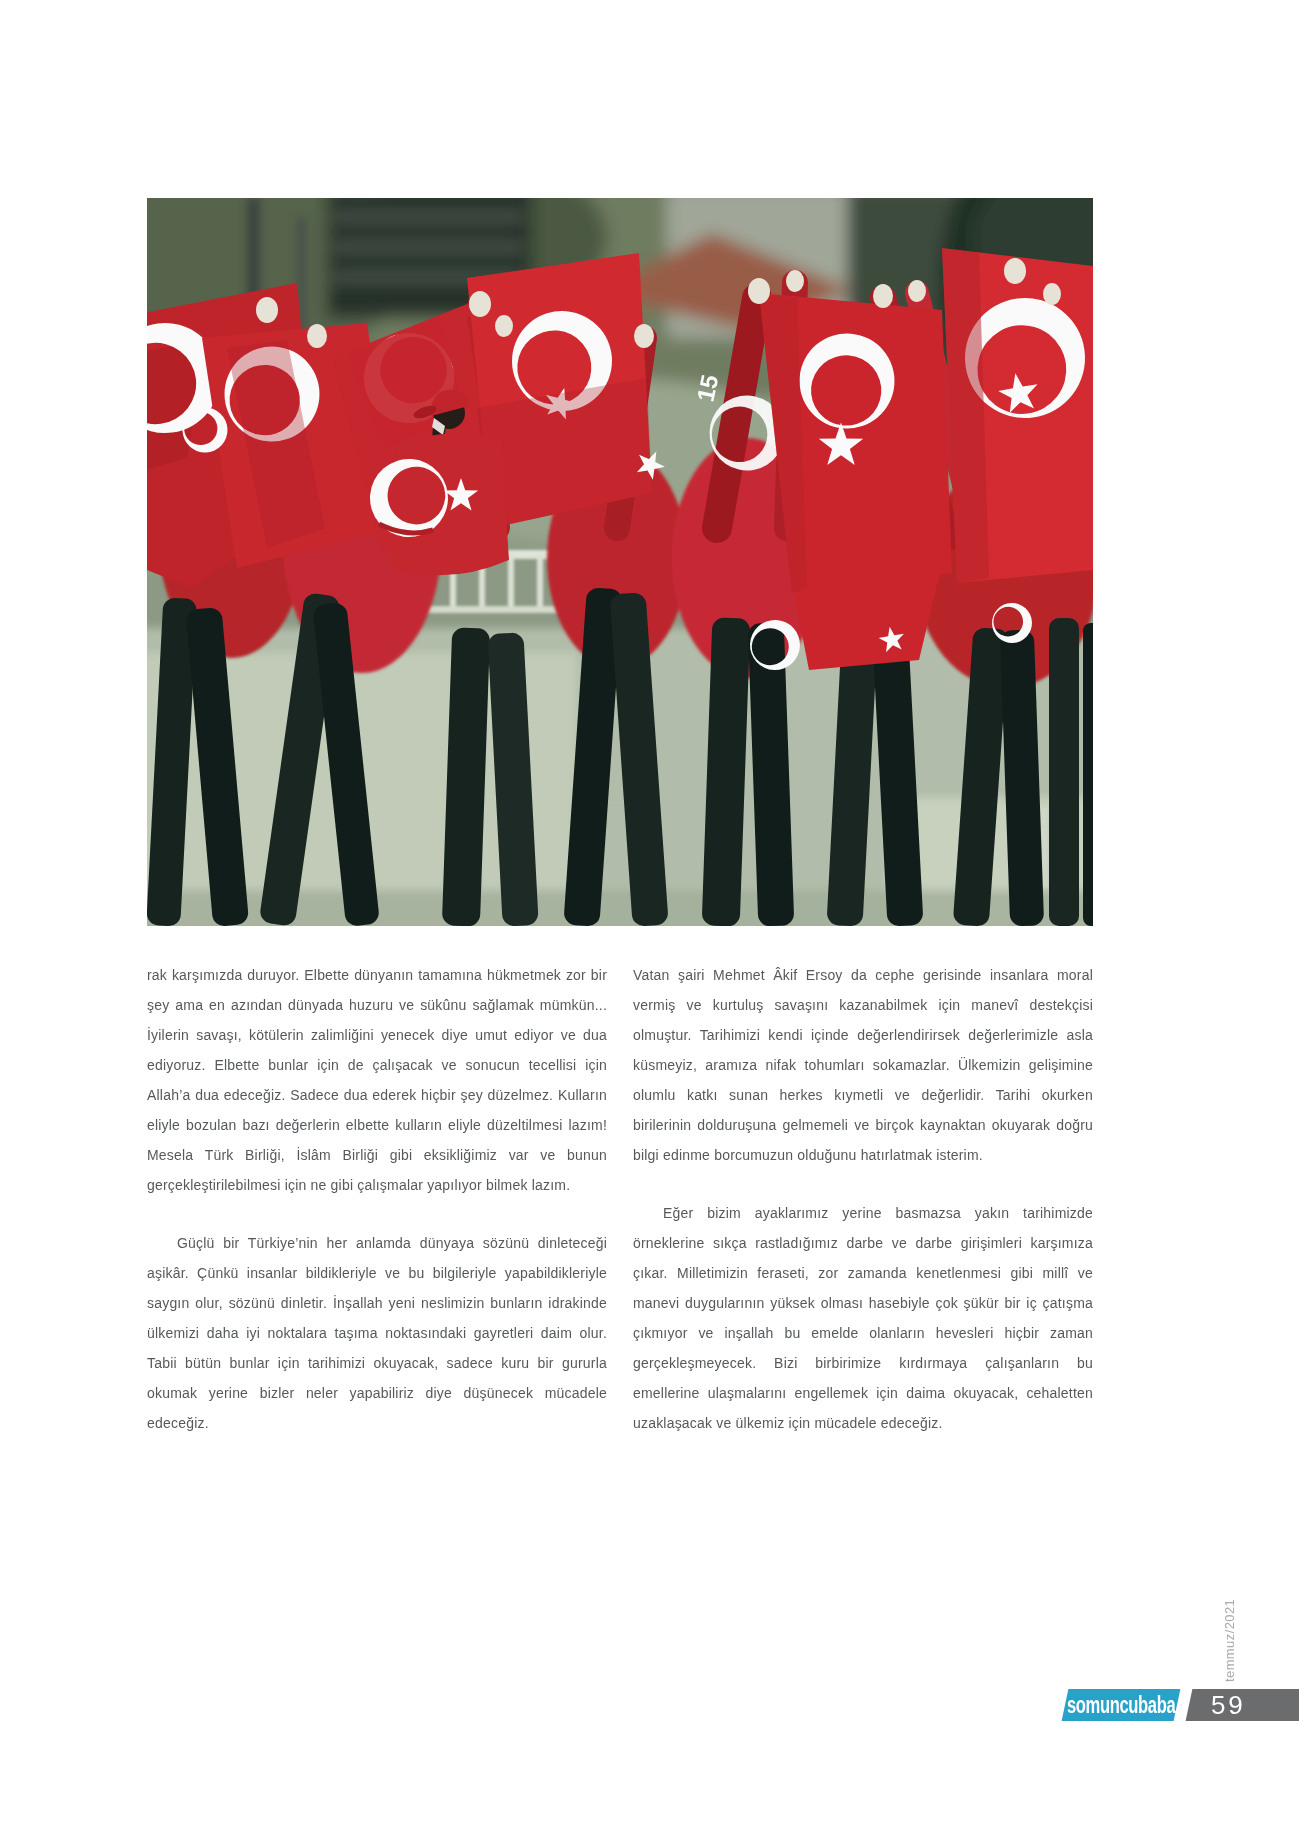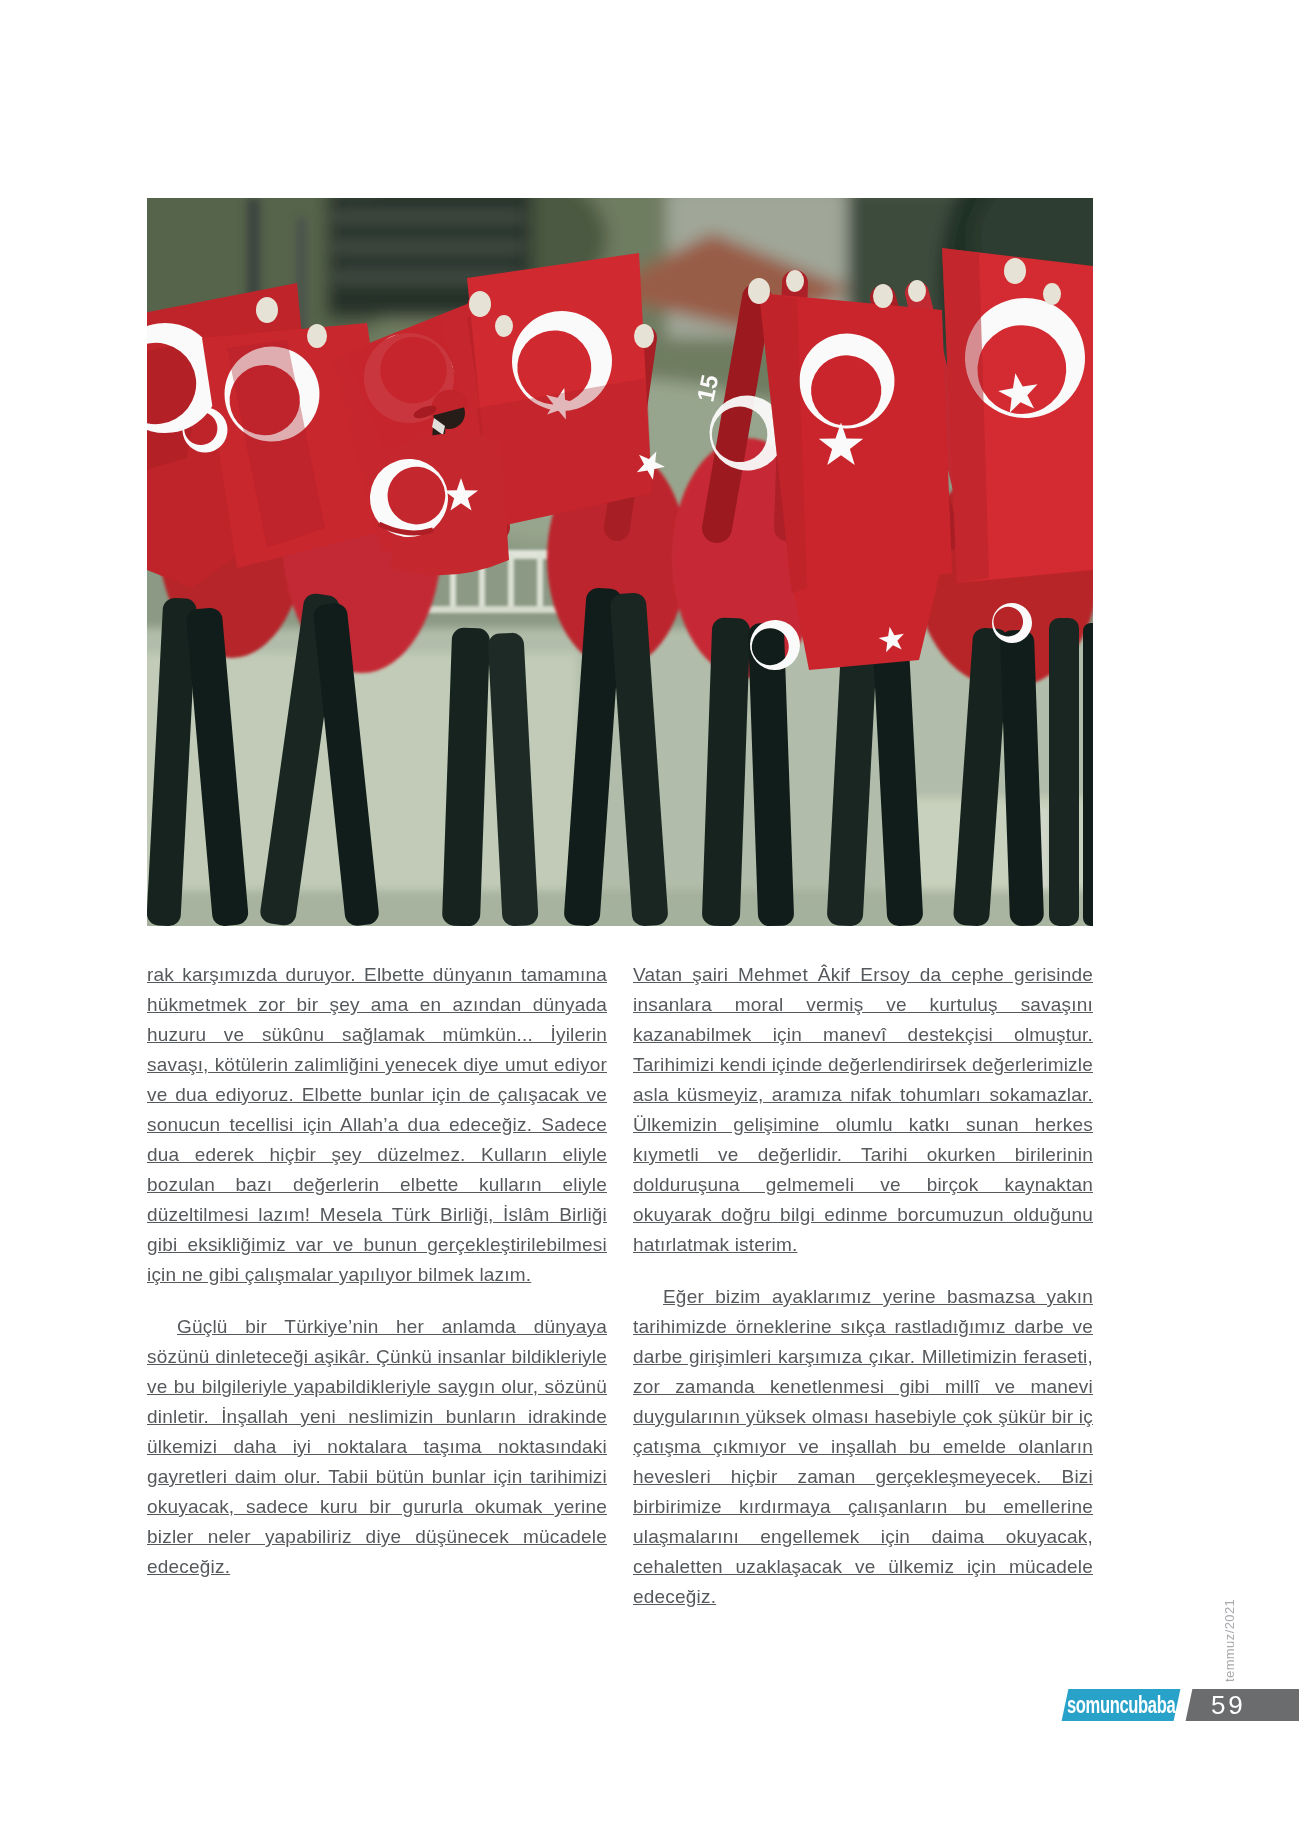--- a/index.html
+++ b/index.html
@@ -9,26 +9,26 @@
     font-family:"Liberation Sans", sans-serif;
   }
   .hero {
     position:absolute; left:147px; top:198px; width:946px; height:728px;
     overflow:hidden; background:#8d9b85;
   }
   .hero svg { display:block; }
   .article {
     position:absolute; left:147px; top:960px; width:946px;
     display:flex; gap:26px;
-    color:#56595c; font-size:19px; line-height:30px;
-    text-align:justify; letter-spacing:0.2px; font-weight:400;text-decoration:underline;
+    color:#56595c; font-size:14px; line-height:30px;
+    text-align:justify; letter-spacing:0.2px; font-weight:400;
   }
   .col { flex:1 1 0; min-width:0; }
   .col p { margin:0; }
-  .col p + p { margin-top:22px; text-indent:30px; }
+  .col p + p { margin-top:28px; text-indent:30px; }
   .issue-vertical {
     position:absolute; left:1222px; top:1602px; height:80px;
     writing-mode:vertical-rl; transform:rotate(180deg);
     font-size:13px; letter-spacing:0.4px; color:#a8aaad; white-space:nowrap;
   }
   .footer-bar { position:absolute; left:0; top:1689px; width:1299px; height:32px; }
   .brand-plate {
     position:absolute; left:1065px; top:0; width:112px; height:32px;
     background:#29a2c9; transform:skewX(-12deg);
     display:flex; align-items:center; justify-content:center;

